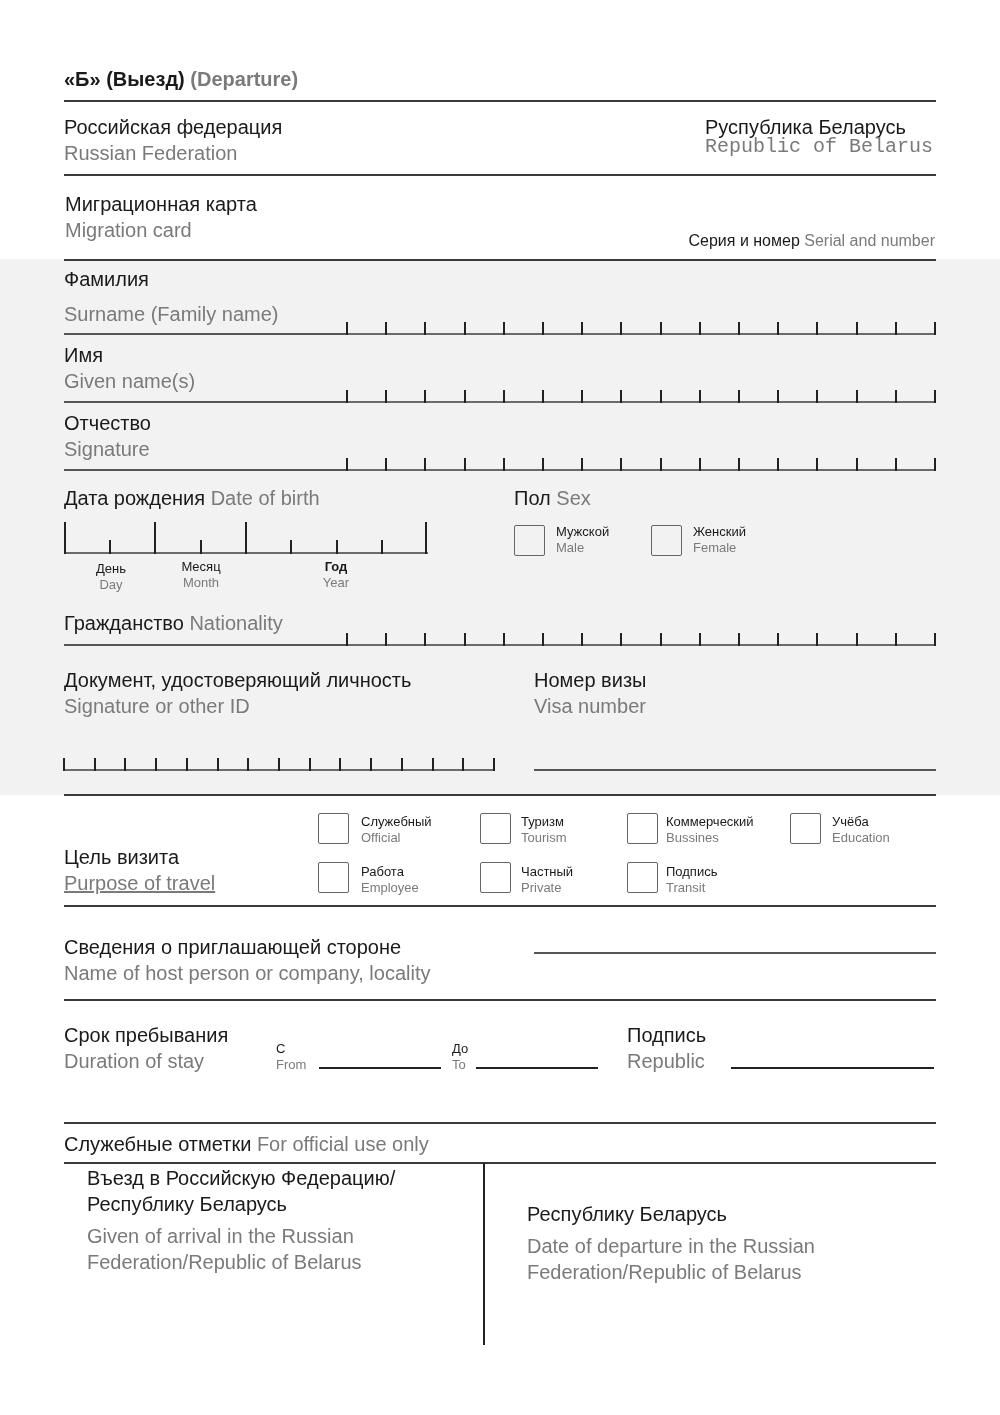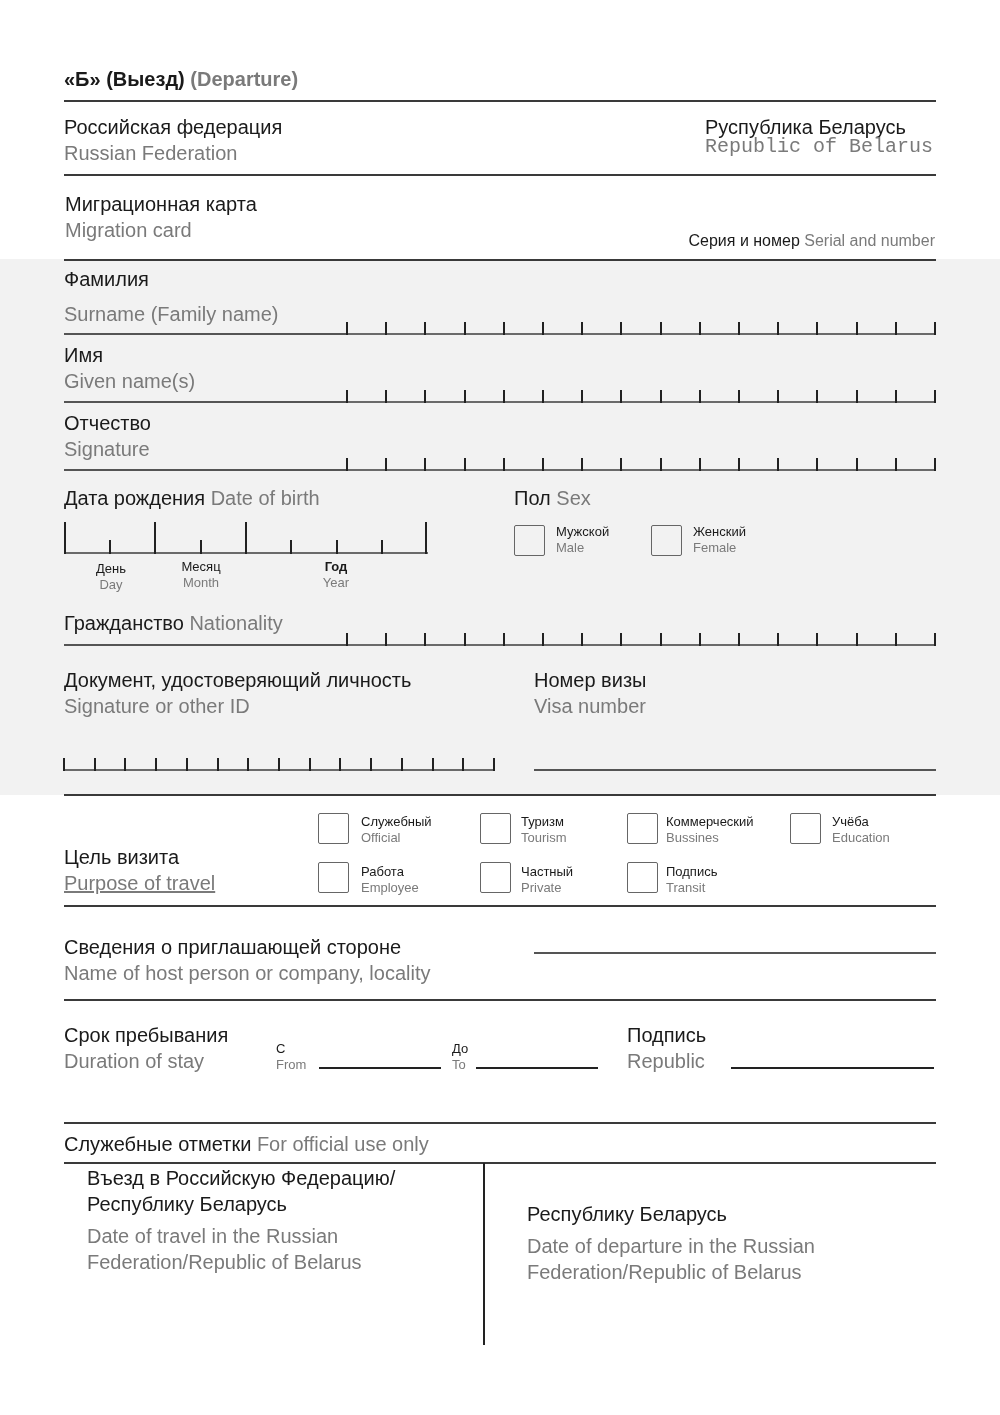--- a/index.html
+++ b/index.html
@@ -284,20 +284,20 @@
 <div class="abs t20" style="left:64px; top:1131px;">
   <span class="ru">Служебные отметки</span>
   <span class="en">For official use only</span>
 </div>
 <div class="rule" style="left:64px; top:1162px; width:872px;"></div>
 <div class="vdiv" style="left:483px; top:1163px; height:182px;"></div>
 
 <div class="abs" style="left:87px; top:1165px;">
   <div class="t20 ru">Въезд в Российскую Федерацию/</div>
   <div class="t20 ru">Республику Беларусь</div>
-  <div class="t20 en" style="margin-top:6px;">Date of travel in the Russian</div>
+  <div class="t20 en" style="margin-top:6px;">Given of arrival in the Russian</div>
   <div class="t20 en">Federation/Republic of Belarus</div>
 </div>
 <div class="abs" style="left:527px; top:1201px;">
   <div class="t20 ru">Республику Беларусь</div>
   <div class="t20 en" style="margin-top:6px;">Date of departure in the Russian</div>
   <div class="t20 en">Federation/Republic of Belarus</div>
 </div>
 
 </body></html>

